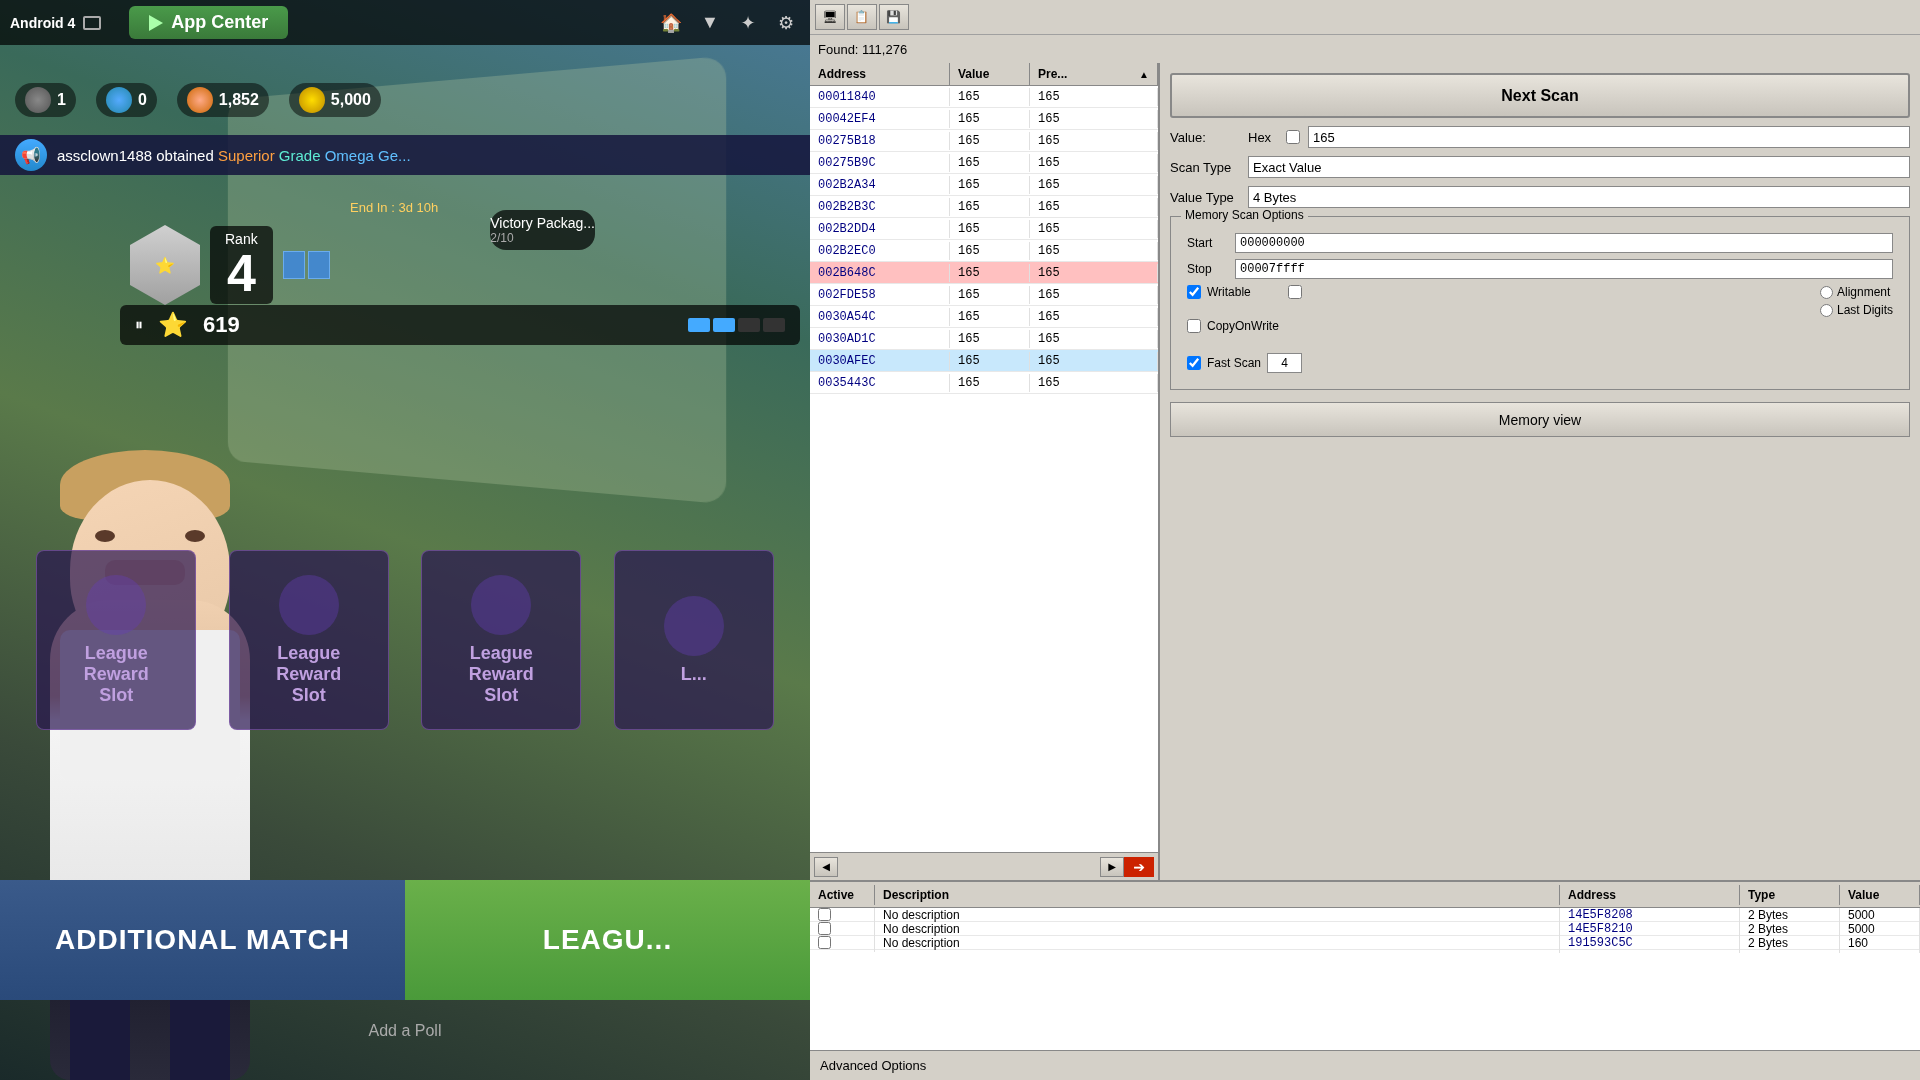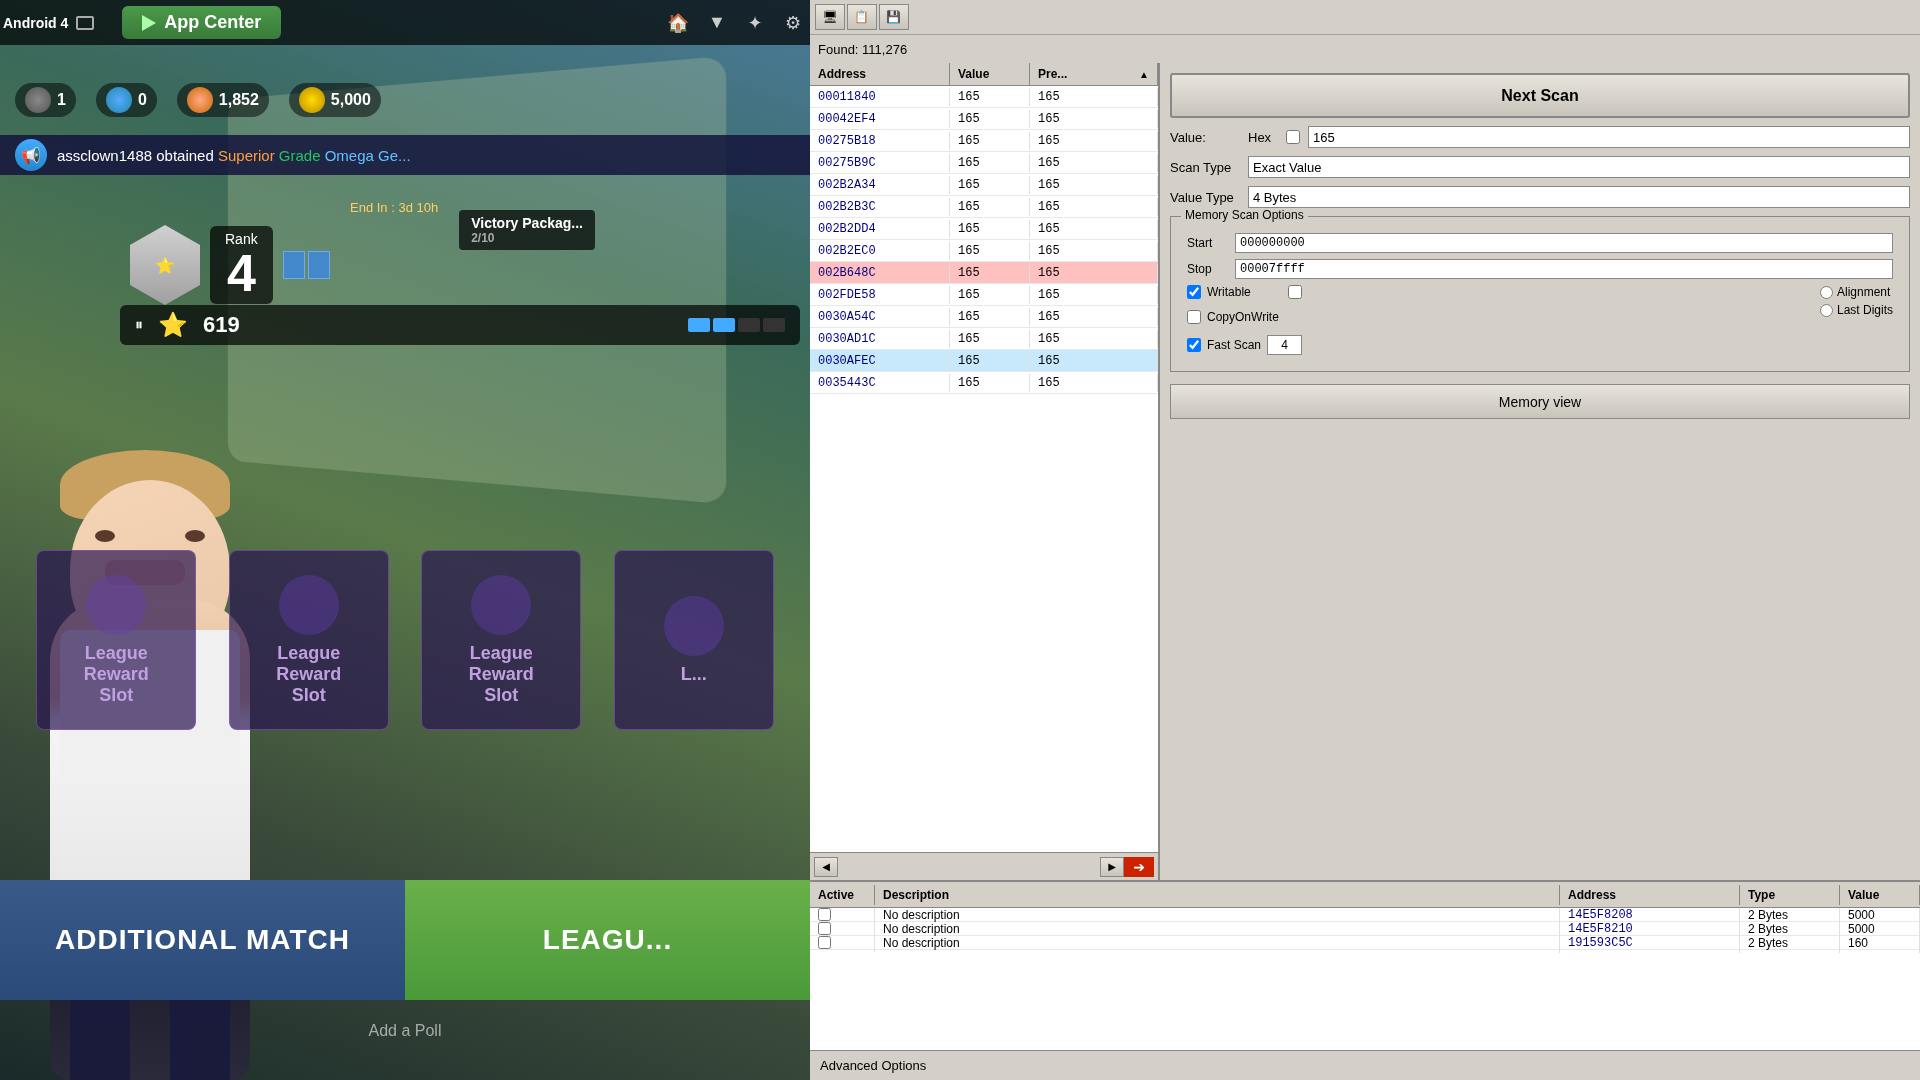--- a/index.html
+++ b/index.html
@@ -54,21 +54,21 @@
     }
 
     
     .hud-bar {
       position: absolute;
       top: 0; left: 0; right: 0;
       height: 45px;
       background: rgba(0,0,0,0.7);
       display: flex;
       align-items: center;
-      padding: 0 3px;
+      padding: 0 10px;
       gap: 8px;
     }
 
     .hud-device {
       color: #fff;
       font-size: 14px;
       font-weight: bold;
     }
 
     .hud-icon {
@@ -189,25 +189,25 @@
       font-size: 13px;
       text-align: center;
       margin-bottom: 5px;
     }
 
     .victory-pkg {
       position: absolute;
       top: 210px;
       right: 215px;
       background: rgba(0,0,0,0.7);
-      padding: 5px 12px;
-      border-radius: 4px;
+      padding: 5px 0;
+      border-radius: 16px;
       color: #fff;
       font-size: 14px;
-      font-weight: bold;
+      font-weight: normal;
     }
 
     
     .score-bar {
       position: absolute;
       top: 305px;
       left: 120px;
       right: 10px;
       background: rgba(0,0,0,0.7);
       border-radius: 6px;
@@ -720,21 +720,21 @@
       <div class="stat-icon gold"></div>
       <span class="stat-val">5,000</span>
     </div>
   </div>
 
   <div class="notif-bar">
     <div class="notif-icon">📢</div>
     <span class="notif-text">
       <span style="color:#fff;">assclown1488 obtained </span>
       <span class="notif-orange">Superior</span>
-      <span style="color:#22c55e;"> Grade </span>
+      <span style="color:#5eead4;"> Grade </span>
       <span class="notif-blue">Omega Ge...</span>
     </span>
   </div>
 
   <div class="timer-text" style="position:absolute;top:200px;left:350px;z-index:10;">End In : 3d 10h</div>
 
   <div class="victory-pkg">
     <div>Victory Packag...</div>
     <div style="color:#aaa;font-size:12px;">2/10</div>
   </div>
@@ -944,21 +944,21 @@
           <span class="ce-options-label">Start</span>
           <input type="text" class="ce-options-input" value="000000000" style="">
         </div>
 
         <div class="ce-options-field">
           <span class="ce-options-label">Stop</span>
           <input type="text" class="ce-options-input" value="00007ffff" style="">
         </div>
 
         <div style="display:flex;gap:20px;align-items:flex-start;margin-top:4px;">
-          <div style="display:flex;flex-direction:column;gap:7px;">
+          <div style="display:flex;flex-direction:column;gap:16px;">
             <div class="ce-checkbox-row">
               <input type="checkbox" class="ce-checkbox" checked="" style="">
               <span class="ce-checkbox-label">Writable</span>
               <input type="checkbox" class="ce-checkbox" style="margin-left: auto;">
             </div>
             <div class="ce-checkbox-row">
               <input type="checkbox" class="ce-checkbox" style="">
               <span class="ce-checkbox-label">CopyOnWrite</span>
             </div>
             <div class="ce-fast-scan-row">

